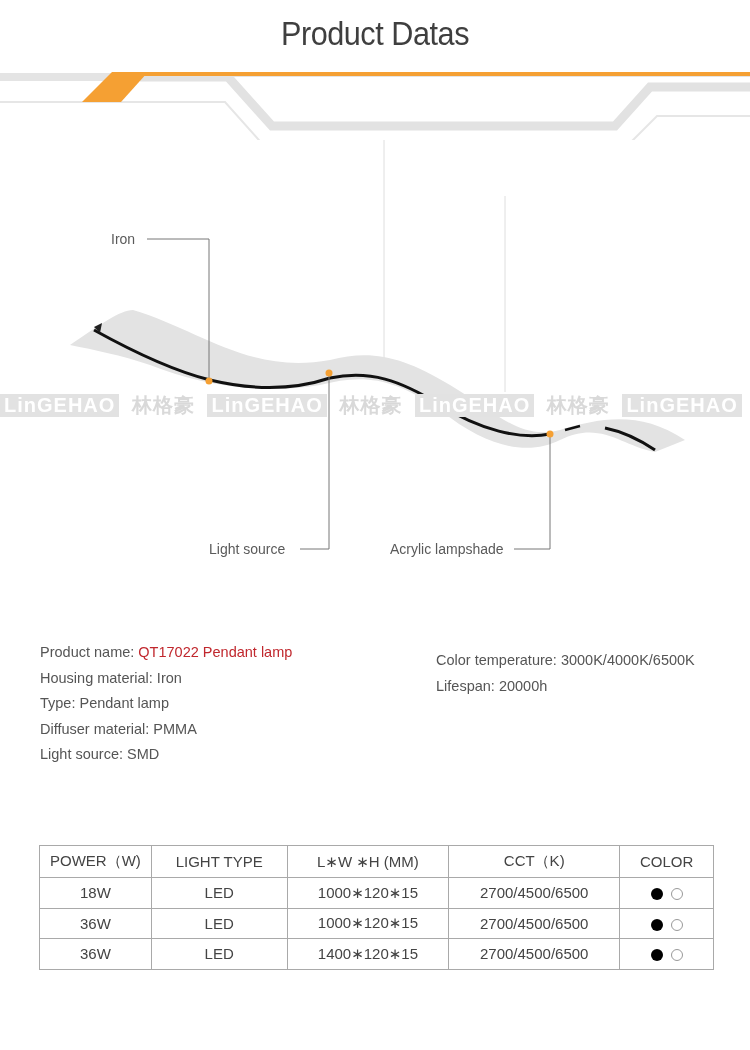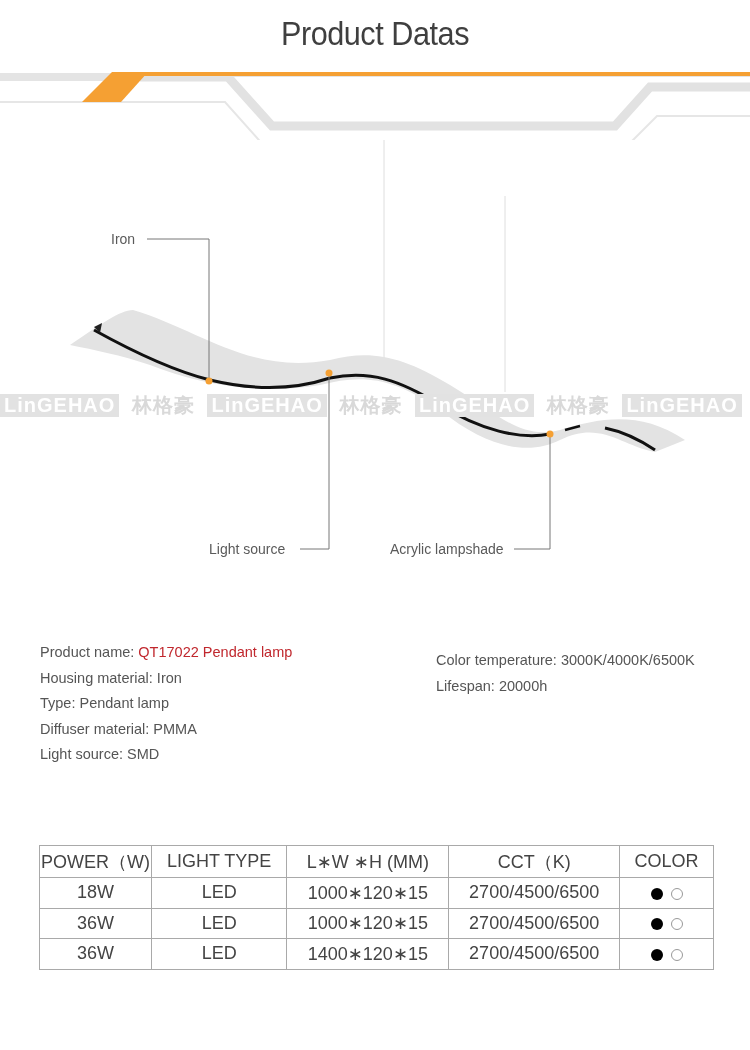--- a/index.html
+++ b/index.html
@@ -29,21 +29,21 @@
     }
 
     .specs { position: absolute; top: 640px; font-size: 14.5px; color: #555; }
     .specs.left { left: 40px; }
     .specs.right { left: 436px; margin-top: 8px; }
     .spec-line { height: 25.5px; line-height: 25.5px; white-space: nowrap; }
     .spec-line .val-red { color: #c0272d; }
 
     table.spec-table {
       position: absolute; left: 39px; top: 845px; width: 675px;
-      border-collapse: collapse; font-size: 18px; color: #444;
+      border-collapse: collapse; font-size: 15px; color: #444;
     }
     table.spec-table th, table.spec-table td {
       border: 1px solid #a9a9a9; text-align: center; font-weight: 400;
     }
     table.spec-table th { height: 32px; }
     table.spec-table td { height: 30.5px; }
     .dot { display: inline-block; width: 12px; height: 12px; border-radius: 50%; vertical-align: middle; margin: 0 4px; }
     .dot.black { background: #000; }
     .dot.white { background: #fff; border: 1px solid #999; }
   </style>

